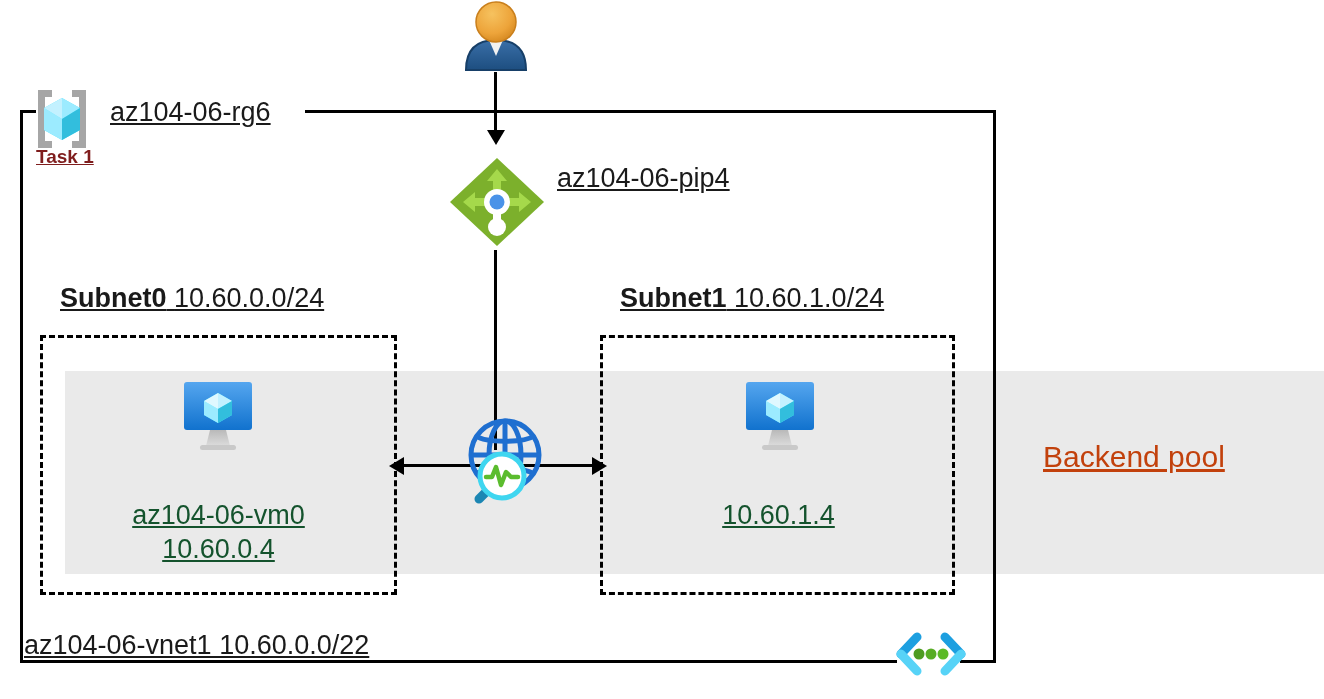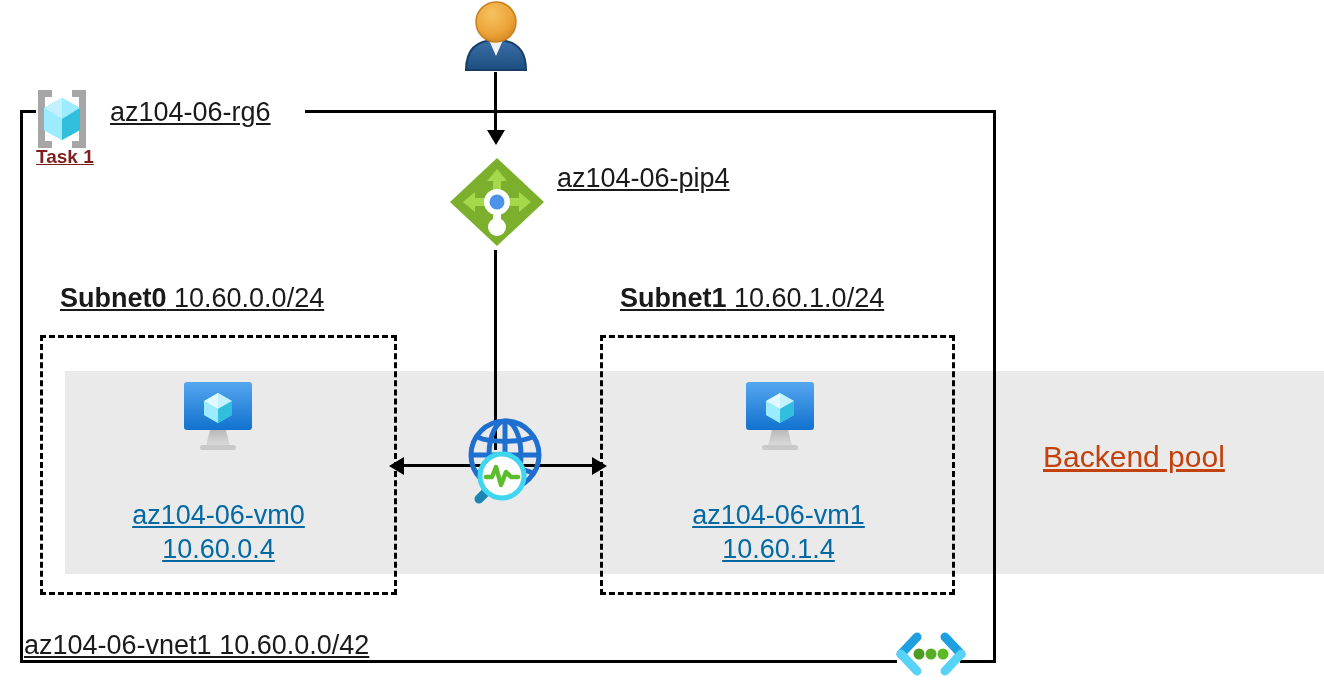--- a/index.html
+++ b/index.html
@@ -135,21 +135,21 @@
   .subnet0-box { left: 40px; top: 335px; width: 357px; height: 260px; }
   .subnet1-box { left: 600px; top: 335px; width: 355px; height: 260px; }
 
   
   .vm-icon { width: 76px; height: 74px; }
   .vm0-icon { left: 180px; top: 380px; }
   .vm1-icon { left: 742px; top: 380px; }
   .vm-label {
     font-size: 27px;
     line-height: 34px;
-    color: #0369a1;
+    color: #14532d;
     text-align: center;
     white-space: nowrap;
   }
   .vm0-label { left: 60px; top: 498px; width: 317px; }
   .vm1-label { left: 622px; top: 498px; width: 313px; }
 
   
   .nw-icon { left: 453px; top: 415px; width: 92px; height: 98px; }
   .task2-label {
     left: 400px; top: 532px;
@@ -325,21 +325,20 @@
       <path d="M30,50 L46,50 L50,66 L26,66 Z" fill="url(#standGrad1)"></path>
       <rect x="20" y="65" width="36" height="5" rx="2.5" fill="#c9c9c9"></rect>
       <polygon points="38,13 52,21 52,35 38,43 24,35 24,21" fill="#50e6ff"></polygon>
       <polygon points="38,13 52,21 38,29" fill="#c3f1ff"></polygon>
       <polygon points="38,29 52,21 52,35 38,43" fill="#32bedd"></polygon>
       <polygon points="38,29 24,21 24,35 38,43" fill="#9cebff"></polygon>
       <polygon points="38,13 24,21 38,29" fill="#e0f8ff"></polygon>
     </svg>
   </div>
   <div class="abs vm-label vm1-label">
-    <div>az104-06-vm1</div>
     <div>10.60.1.4</div>
   </div>
 
   <div class="abs dbl-arrow-line"></div>
   <div class="abs dbl-arrow-left"></div>
   <div class="abs dbl-arrow-right"></div>
 
   <div class="abs nw-icon">
     <svg width="92" height="98" viewBox="0 0 92 98">
       <g stroke="#1f6fd0" stroke-width="5" fill="none">
@@ -350,21 +349,21 @@
         <path d="M23,59 C33,52 71,52 81,59"></path>
         <line x1="52" y1="6" x2="52" y2="74"></line>
       </g>
 
       <line x1="26" y1="84" x2="42" y2="68" stroke="#1b86b3" stroke-width="9" stroke-linecap="round"></line>
       <circle cx="49" cy="61" r="22" fill="#ffffff" stroke="#3fd6f0" stroke-width="5"></circle>
       <polyline points="33,62 39,62 43,52 48,70 53,57 58,62 65,62" fill="none" stroke="#5bbc2e" stroke-width="4.5" stroke-linecap="round" stroke-linejoin="round"></polyline>
     </svg>
   </div>
 
-  <div class="abs vnet-label">az104-06-vnet1 10.60.0.0/42</div>
+  <div class="abs vnet-label">az104-06-vnet1 10.60.0.0/22</div>
 
   <div class="abs vnet-icon">
     <svg width="74" height="46" viewBox="0 0 74 46">
 
       <line x1="23" y1="6" x2="7" y2="23" stroke="#1d9fe0" stroke-width="9" stroke-linecap="round"></line>
       <line x1="7" y1="23" x2="23" y2="40" stroke="#57d3f7" stroke-width="9" stroke-linecap="round"></line>
 
       <line x1="51" y1="6" x2="67" y2="23" stroke="#1d9fe0" stroke-width="9" stroke-linecap="round"></line>
       <line x1="67" y1="23" x2="51" y2="40" stroke="#57d3f7" stroke-width="9" stroke-linecap="round"></line>
 

